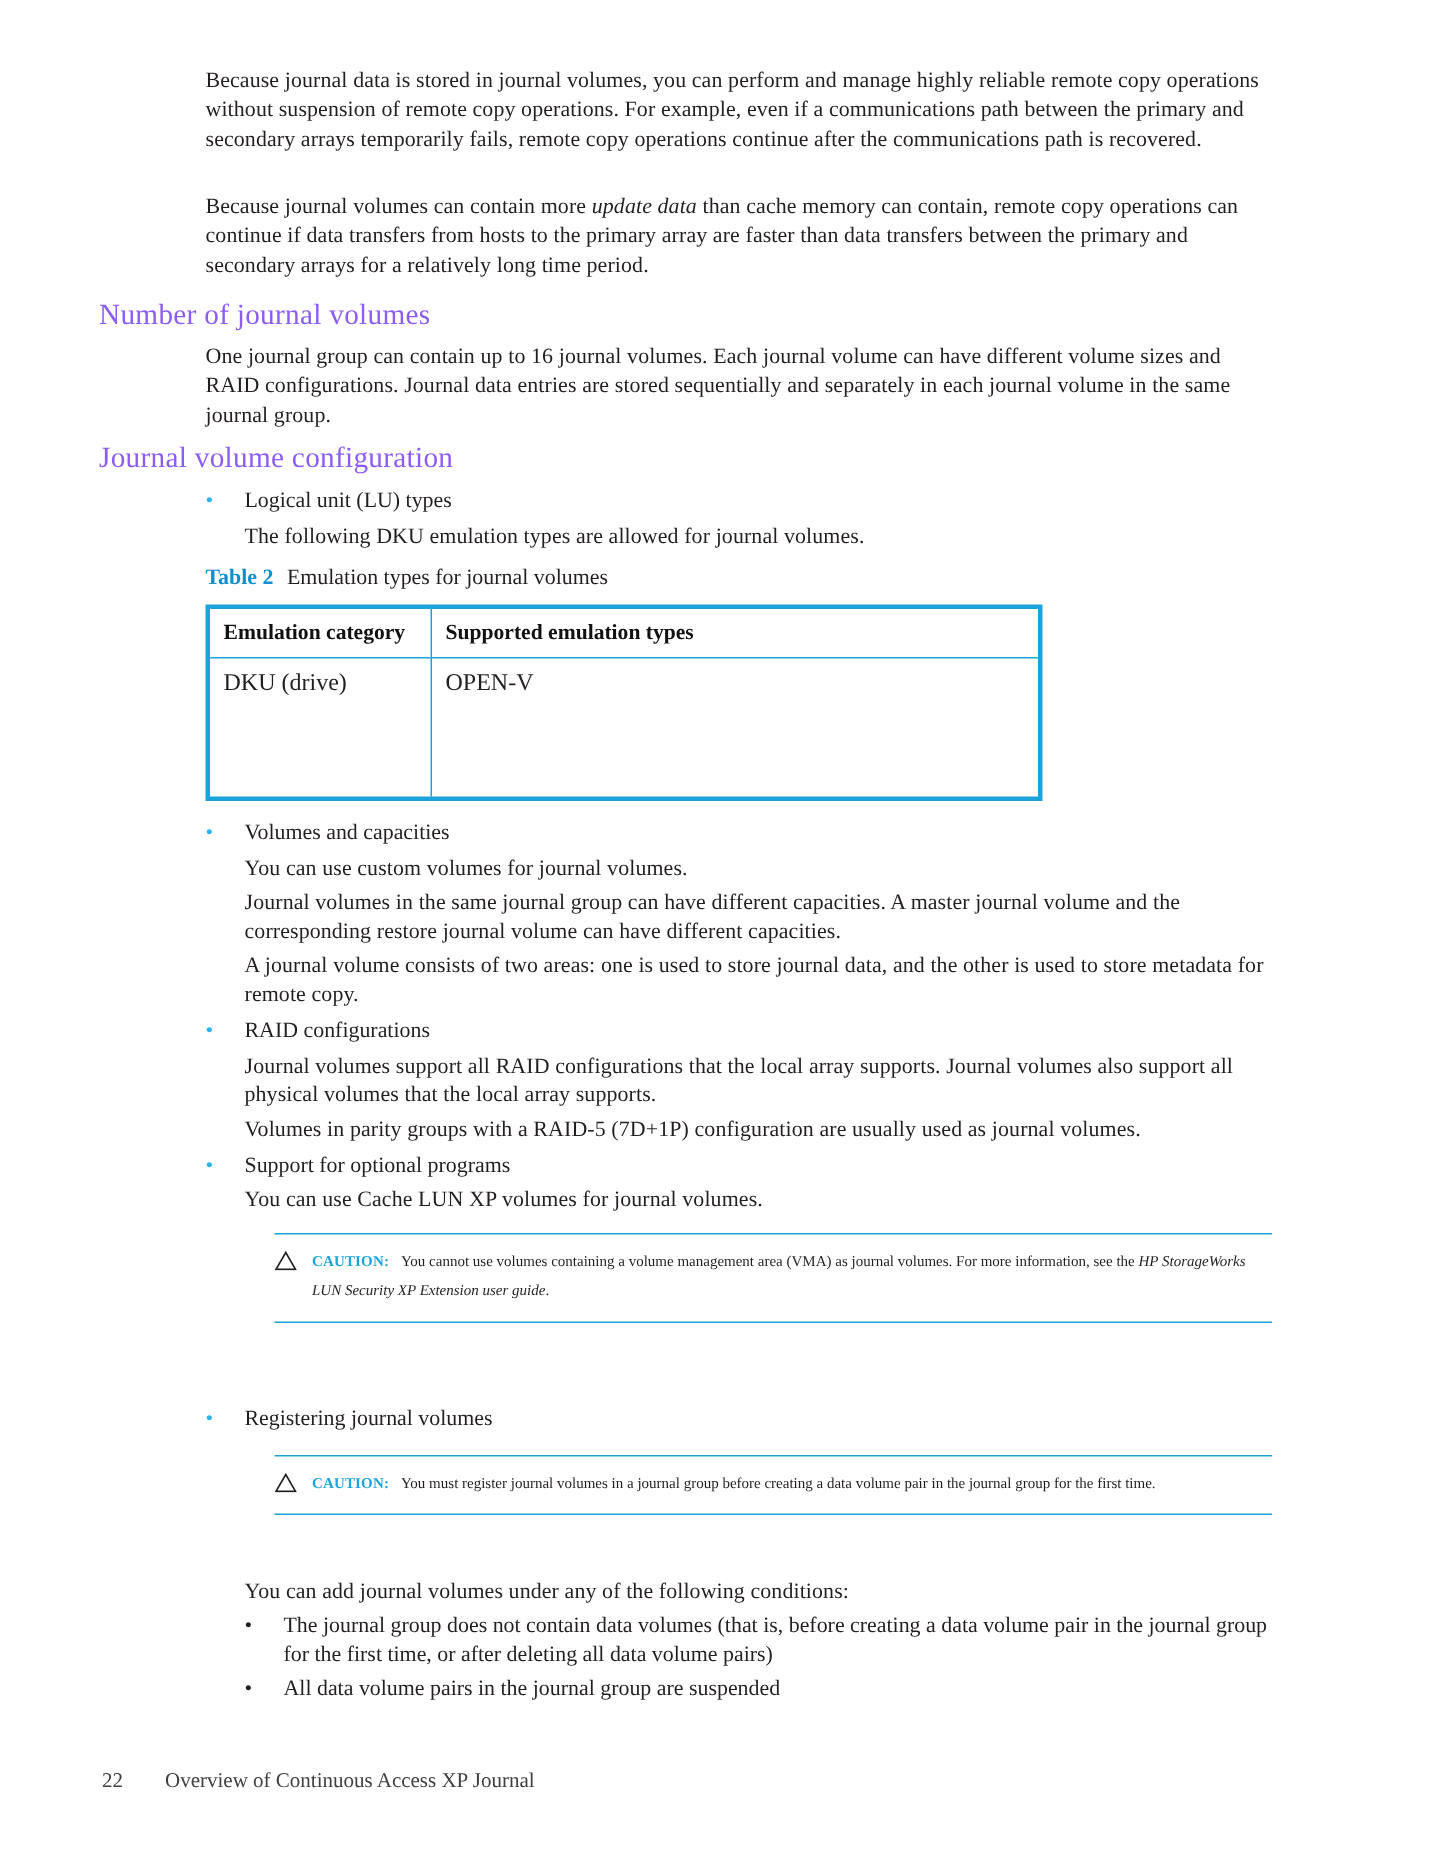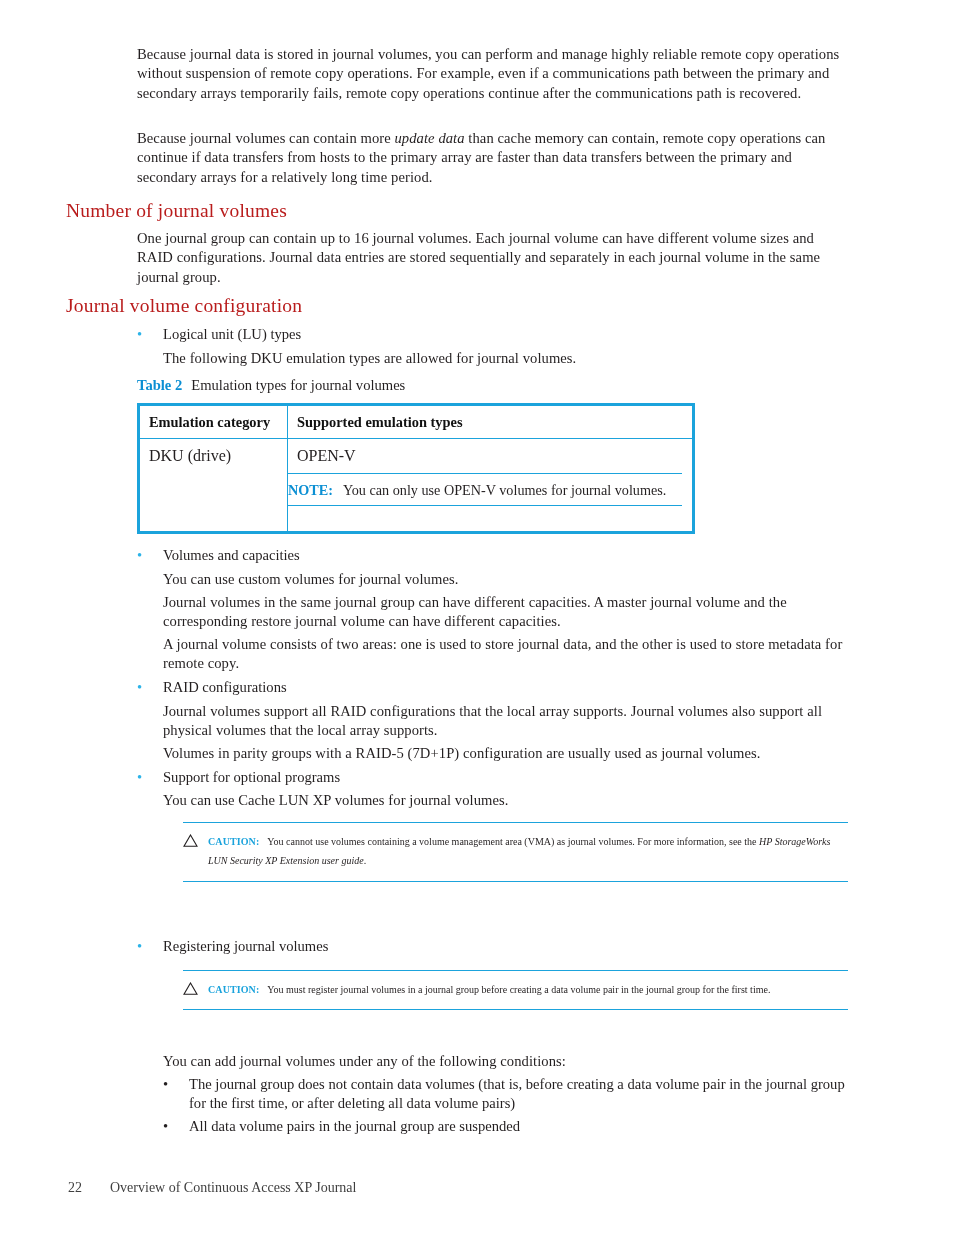--- a/index.html
+++ b/index.html
@@ -31,21 +31,21 @@
     color: #231f20;
     letter-spacing: 0.005em;
   }
   .para em { font-style: italic; }
 
   
   .heading2 {
     position: absolute;
     font-size: 19.5px;
     line-height: 23px;
-    color: #b91c1c;
+    color: #8b5cf6;
     font-weight: 400;
     letter-spacing: 0.01em;
     white-space: nowrap;
   }
 
   
   .bullet-row {
     position: absolute;
     font-size: 14.6px;
     line-height: 19.3px;
@@ -223,23 +223,20 @@
   <div class="spec-table" style="left:137px; top:403px; width:558px; height:131px;">
     <div class="tbl-inner">
       <div class="col-left">
         <div class="th-cell">Emulation category</div>
         <div class="td-cell cell-lead">DKU (drive)</div>
         <div class="spacer"></div>
       </div>
       <div class="col-right">
         <div class="th-cell">Supported emulation types</div>
         <div class="td-cell cell-lead">OPEN-V</div>
-        <div class="note-box td-cell">
-          <span class="note-label">NOTE:</span><span>You can only use OPEN-V volumes for journal volumes.</span>
-        </div>
         <div class="spacer-bot"></div>
       </div>
     </div>
   </div>
 
   <div class="bullet-row" style="left:137px; top:546px; width:710px;">
     <span class="bullet-mark cyan">•</span>
     <span class="bullet-text">Volumes and capacities</span>
   </div>
 

